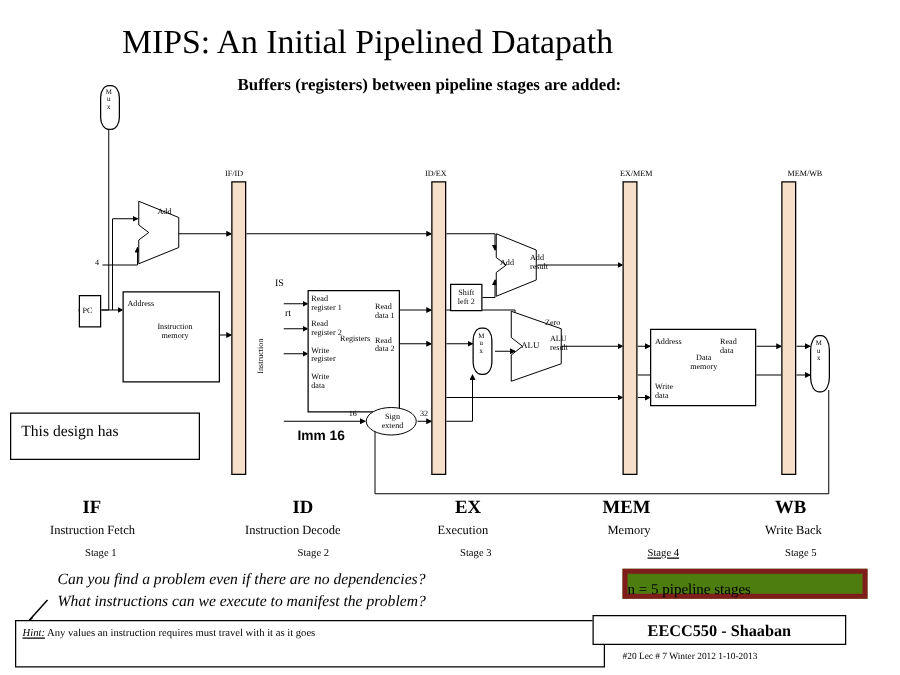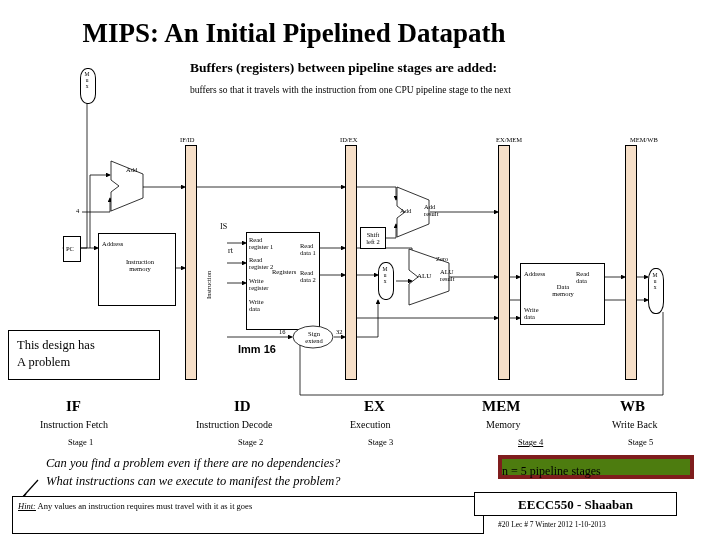--- a/index.html
+++ b/index.html
@@ -1,18 +1,18 @@
 <!DOCTYPE html>
 <html><head>
 <meta charset="utf-8">
 <style>
   html,body{margin:0;padding:0;}
   body{width:720px;height:540px;background:#ffffff;font-family:"Liberation Serif",serif;position:relative;overflow:hidden;}
   .abs{position:absolute;}
-  #title{left:0;top:18px;width:588px;text-align:center;font-size:27px;font-weight:bold;font-family:"Liberation Serif",serif;color:#000;letter-spacing:0px;}
+  #title{left:0;top:18px;width:588px;text-align:center;font-size:27px;font-weight:normal;font-family:"Liberation Serif",serif;color:#000;letter-spacing:0px;}
   .hdr1{left:190px;top:60px;font-size:13.5px;font-weight:bold;font-family:"Liberation Serif",serif;}
   .hdr2{left:190px;top:84px;width:510px;font-size:9.5px;font-family:"Liberation Serif",serif;line-height:1.35;}
   .box{border:1px solid #000;background:#fff;box-sizing:border-box;}
   .buf{background:#f6dfc8;border:1px solid #000;box-sizing:border-box;}
   .lbl{font-size:6.5px;font-family:"Liberation Serif",serif;color:#000;line-height:1.15;}
   .lbl8{font-size:8px;font-family:"Liberation Serif",serif;color:#000;line-height:1.15;}
   .stage{font-size:15px;font-weight:bold;font-family:"Liberation Serif",serif;}
   .stagesub{font-size:10px;font-family:"Liberation Serif",serif;}
   .stagenum{font-size:8.5px;font-family:"Liberation Serif",serif;}
   .bufid{font-size:6.5px;font-family:"Liberation Serif",serif;color:#000;}
@@ -27,21 +27,20 @@
   .hintbox{border:1px solid #000;background:#fff;box-sizing:border-box;padding:3px 5px;font-size:8.5px;font-family:"Liberation Serif",serif;line-height:1.45;}
   svg{position:absolute;left:0;top:0;}
 </style>
 </head>
 <body>
 
 <div class="abs" id="title">MIPS:  An Initial Pipelined Datapath</div>
 
 <div class="abs hdr1">Buffers (registers) between pipeline stages are added:</div>
 <div class="abs hdr2">
-  <div>buffers so that it travels with the instruction from one CPU pipeline stage to the next</div>
 </div>
 
 <svg width="720" height="540">
   <defs>
     <marker id="ah" markerWidth="6" markerHeight="6" refX="5" refY="3" orient="auto">
       <path d="M0,0 L6,3 L0,6 z" fill="#000"></path>
     </marker>
   </defs>
   <g stroke="#000" stroke-width="0.8" fill="none">
 
@@ -167,23 +166,22 @@
 
 <div class="abs box" style="left:520px;top:263px;width:85px;height:62px;"></div>
 <div class="abs lbl" style="left:524px;top:270px;">Address</div>
 <div class="abs lbl" style="left:546px;top:283px;width:34px;text-align:center;">Data<br>memory</div>
 <div class="abs lbl" style="left:576px;top:270px;">Read<br>data</div>
 <div class="abs lbl" style="left:524px;top:306px;">Write<br>data</div>
 
 <div class="abs" style="left:648px;top:268px;width:14px;height:44px;border:1px solid #000;border-radius:7px/12px;background:#fff;"></div>
 <div class="abs muxlbl" style="left:651px;top:273px;width:8px;">M<br>u<br>x</div>
 
-<div class="abs qbox" style="left:8px;top:330px;width:152px;height:50px;">
+<div class="abs qbox" style="left:8px;top:330px;width:152px;height:38px;">
   <div class="q1">This design has</div>
-  <div class="q1">A problem</div>
 </div>
 
 <div class="abs stage" style="left:66px;top:398px;">IF</div>
 <div class="abs stagesub" style="left:40px;top:419px;">Instruction Fetch</div>
 <div class="abs stagenum" style="left:68px;top:437px;">Stage 1</div>
 
 <div class="abs stage" style="left:234px;top:398px;">ID</div>
 <div class="abs stagesub" style="left:196px;top:419px;">Instruction Decode</div>
 <div class="abs stagenum" style="left:238px;top:437px;">Stage 2</div>
 

